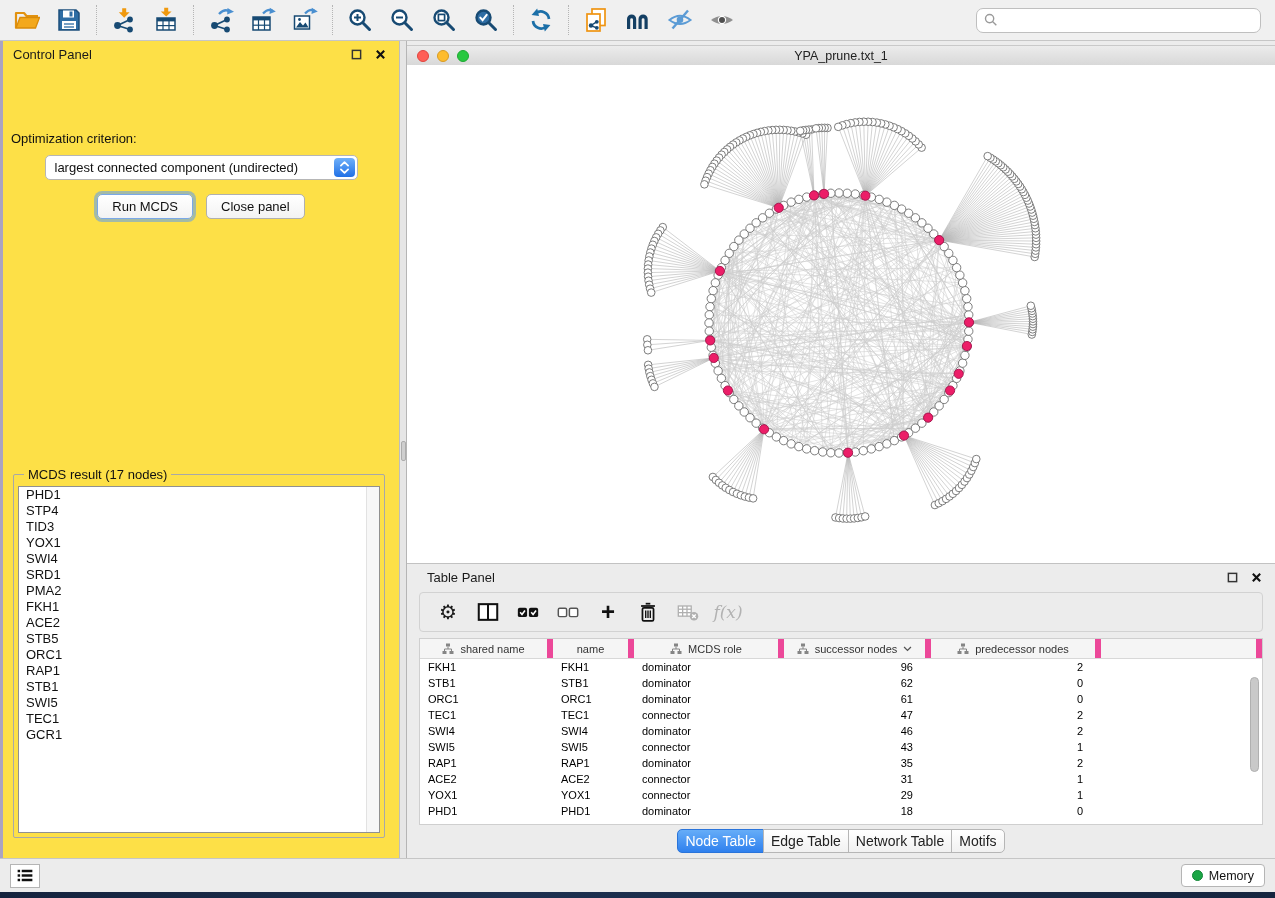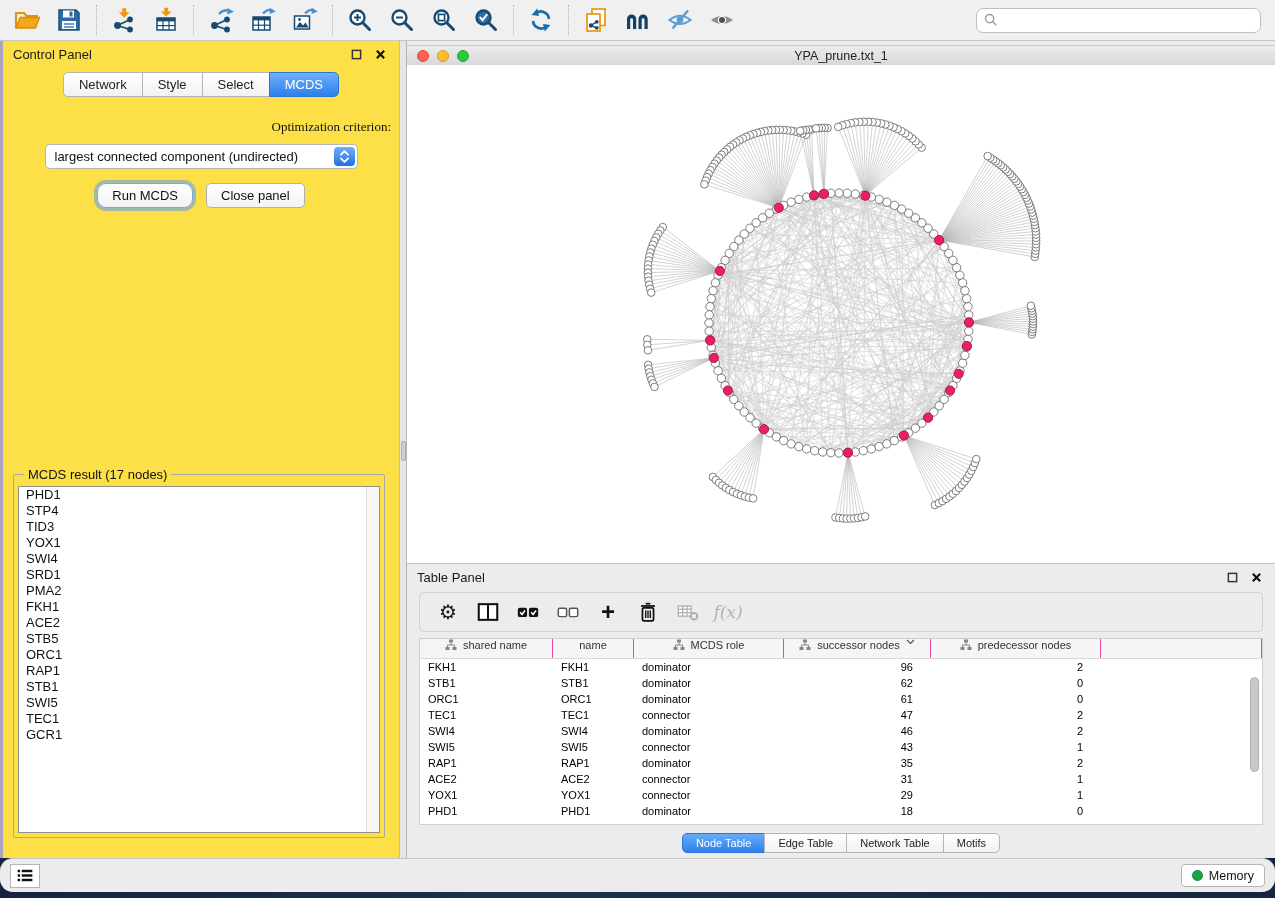--- a/index.html
+++ b/index.html
@@ -32,29 +32,29 @@
   .panel-header{height:27px;display:flex;align-items:center;padding:0 10px;font-size:13px;color:#1a1a1a;}
   .panel-header .ph-title{flex:1;}
   .ph-btn{width:18px;height:18px;display:flex;align-items:center;justify-content:center;margin-left:6px;}
   .seg-tabs{display:flex;justify-content:center;margin-top:4px;}
   .seg-tab{font-size:13px;padding:4px 15px;background:linear-gradient(#ffffff,#f2f2f2);
     border:1px solid #b3b3b3;margin-left:-1px;color:#222;cursor:default;}
   .seg-tab:first-child{border-radius:5px 0 0 5px;margin-left:0;}
   .seg-tab:last-child{border-radius:0 5px 5px 0;}
   .seg-tab.active{background:linear-gradient(#6cb0f8,#2f80ee);color:#fff;border-color:#2a74da;}
   .mcds-pane{position:absolute;left:8px;right:8px;top:56px;bottom:0;}
-  .crit-label{text-align:right;font-size:13px;color:#111;margin-top:22px;font-family:Liberation Serif, serif;}
+  .crit-label{text-align:left;font-size:13px;color:#111;margin-top:34px;}
   .select{position:relative;margin:9px auto 0;width:313px;height:25px;background:#fff;border:1px solid #b6b6b6;
     border-radius:5px;display:flex;align-items:center;font-size:13px;color:#111;padding-left:9px;}
   .select .stepper{position:absolute;right:2px;top:2px;bottom:2px;width:21px;border-radius:4px;
     background:linear-gradient(#6fb0f9,#2070e6);display:flex;align-items:center;justify-content:center;}
   .btn-row{display:flex;justify-content:center;gap:13px;margin-top:14px;}
   .push-btn{font-size:13px;color:#111;background:linear-gradient(#ffffff,#f3f3f3);
     border:1px solid #b0b0b0;border-radius:5px;padding:4px 14px;}
-  .push-btn.focused{box-shadow:0 0 0 3px rgba(90,155,245,.55);border-color:#7aa8e8;border-radius:9px;}
+  .push-btn.focused{box-shadow:0 0 0 3px rgba(90,155,245,.55);border-color:#7aa8e8;}
   .mcds-fieldset{position:absolute;left:2px;right:6px;top:370px;bottom:20px;border:1px solid #a8a8a8;
     border-radius:2px;padding:4px;}
   .mcds-fieldset legend{font-size:13px;color:#111;padding:0 4px;margin-left:6px;}
   .mcds-list{position:relative;width:100%;height:100%;background:#fff;border:1px solid #909090;overflow:hidden;}
   .mcds-item{font-size:13px;color:#111;line-height:16px;padding-left:7px;}
   .mcds-scroll{position:absolute;top:0;right:0;bottom:0;width:13px;background:#f7f7f7;border-left:1px solid #e2e2e2;}
   
   .splitter{position:absolute;left:400px;top:41px;width:7px;height:817px;background:#e6e6e6;
     border-right:1px solid #b5b5b5;}
   .splitter .grip{position:absolute;left:1px;top:400px;width:5px;height:20px;background:#cfcfcf;
@@ -67,48 +67,48 @@
   .traffic{display:flex;gap:8px;margin-left:10px;}
   .traffic span{width:12px;height:12px;border-radius:50%;}
   .tl-red{background:#ff5f57;border:1px solid #e0443e;}
   .tl-yellow{background:#febc2e;border:1px solid #d89b22;}
   .tl-green{background:#28c840;border:1px solid #1da932;}
   .net-title{position:absolute;left:0;right:0;text-align:center;font-size:12.5px;color:#222;}
   .net-canvas{position:absolute;left:0;top:24px;width:868px;height:499px;background:#fff;}
   
   .table-panel{position:absolute;left:0;bottom:0;width:868px;height:295px;background:#ececec;border-top:1px solid #c2c2c2;}
   .tp-header{height:26px;display:flex;align-items:center;padding:0 10px;font-size:13px;color:#1a1a1a;}
-  .tp-header .ph-title{flex:1;}
+  .tp-header .ph-title{flex:1;margin-left:10px;}
   .tp-toolbar{margin:2px 12px 0 12px;height:40px;background:#ececec;border:1px solid #d2d2d2;border-radius:4px;
     display:flex;align-items:center;padding:0 10px;gap:4px;}
   .tpt-icon{width:36px;height:32px;display:flex;align-items:center;justify-content:center;}
   .tpt-icon svg{width:24px;height:24px;}
   .gear-glyph{font-size:20px;color:#1a1a1a;line-height:1;}
   .plus-glyph{font-size:24px;font-weight:bold;color:#111;line-height:1;}
   .fx-glyph{font-family:"DejaVu Serif",serif;font-style:italic;font-size:17px;color:#b2b2b2;}
   .data-table{position:absolute;left:12px;right:12px;top:74px;bottom:33px;background:#fff;
     border:1px solid #cfcfcf;overflow:hidden;}
   .thead{display:grid;grid-template-columns:133px 81px 150px 147px 170px 1fr;height:20px;
     background:#f5f5f5;border-bottom:1px solid #d8d8d8;}
-  .th{display:flex;align-items:flex-start;justify-content:center;gap:6px;font-size:11px;color:#333;
-    border-right:1px solid #ec4899;overflow:hidden;white-space:nowrap;}
+  .th{display:flex;align-items:center;justify-content:center;gap:6px;font-size:11px;color:#333;
+    border-right:6px solid #ec4899;overflow:hidden;white-space:nowrap;}
   .trow{display:grid;grid-template-columns:133px 81px 150px 147px 170px 1fr;height:16px;align-items:center;}
   .td{font-size:11px;color:#000;overflow:hidden;white-space:nowrap;padding-left:8px;}
   .td.num{text-align:right;padding-right:18px;padding-left:0;}
   .tbl-scroll{position:absolute;right:3px;top:38px;width:9px;height:95px;background:#c9c9c9;
     border:1px solid #b0b0b0;border-radius:5px;}
   .bottom-tabs{position:absolute;left:0;right:0;bottom:5px;display:flex;justify-content:center;}
-  .btab{font-size:11px;padding:3px 13px;background:linear-gradient(#ffffff,#f1f1f1);
+  .btab{font-size:14px;padding:3px 7px;background:linear-gradient(#ffffff,#f1f1f1);
     border:1px solid #b6b6b6;margin-left:-1px;color:#222;}
   .btab:first-child{border-radius:5px 0 0 5px;margin-left:0;}
   .btab:last-child{border-radius:0 5px 5px 0;}
   .btab.active{background:linear-gradient(#66adf8,#2f80ee);color:#fff;border-color:#2a74da;}
   
   .status-bar{position:absolute;left:0;top:858px;width:1275px;height:34px;background:#ececec;
-    border-top:1px solid #c6c6c6;display:flex;align-items:center;border-radius:13px;}
+    border-top:1px solid #c6c6c6;display:flex;align-items:center;}
   .list-btn{width:30px;height:24px;margin-left:10px;background:#fff;border:1px solid #b5b5b5;
     display:flex;align-items:center;justify-content:center;}
   .memory-btn{margin-left:auto;margin-right:10px;height:23px;background:#fff;border:1px solid #b5b5b5;
     border-radius:4px;display:flex;align-items:center;gap:6px;padding:0 10px;font-size:12.5px;color:#111;}
   .mem-dot{width:11px;height:11px;border-radius:50%;background:#1ba646;border:1px solid #128636;}
 </style>
 </head>
 <body>
 
 <div class="toolbar">
@@ -283,26 +283,20 @@
       <svg viewBox="0 0 12 12" width="11" height="11">
           <rect x="1.5" y="1.5" width="9" height="9" fill="none" stroke="#333" stroke-width="1.6"></rect>
         </svg>
     </span>
     <span class="ph-btn">
       <svg viewBox="0 0 12 12" width="11" height="11">
           <path d="M2 2 L10 10 M10 2 L2 10" stroke="#111" stroke-width="2.3"></path>
         </svg>
     </span>
   </div>
-  <div class="seg-tabs" id="cp-tabs">
-      <div class="seg-tab">Network</div>
-      <div class="seg-tab">Style</div>
-      <div class="seg-tab">Select</div>
-      <div class="seg-tab active">MCDS</div>
-    </div>
 
   <div class="mcds-pane">
     <div class="crit-label">Optimization criterion:</div>
     <div class="select">
       <span>largest connected component (undirected)</span>
       <span class="stepper">
         <svg viewBox="0 0 18 22" width="13" height="17">
           <path d="M4 8.5 L9 3.5 L14 8.5" fill="none" stroke="#fff" stroke-width="2.4" stroke-linecap="round" stroke-linejoin="round"></path>
           <path d="M4 13.5 L9 18.5 L14 13.5" fill="none" stroke="#fff" stroke-width="2.4" stroke-linecap="round" stroke-linejoin="round"></path>
         </svg>

